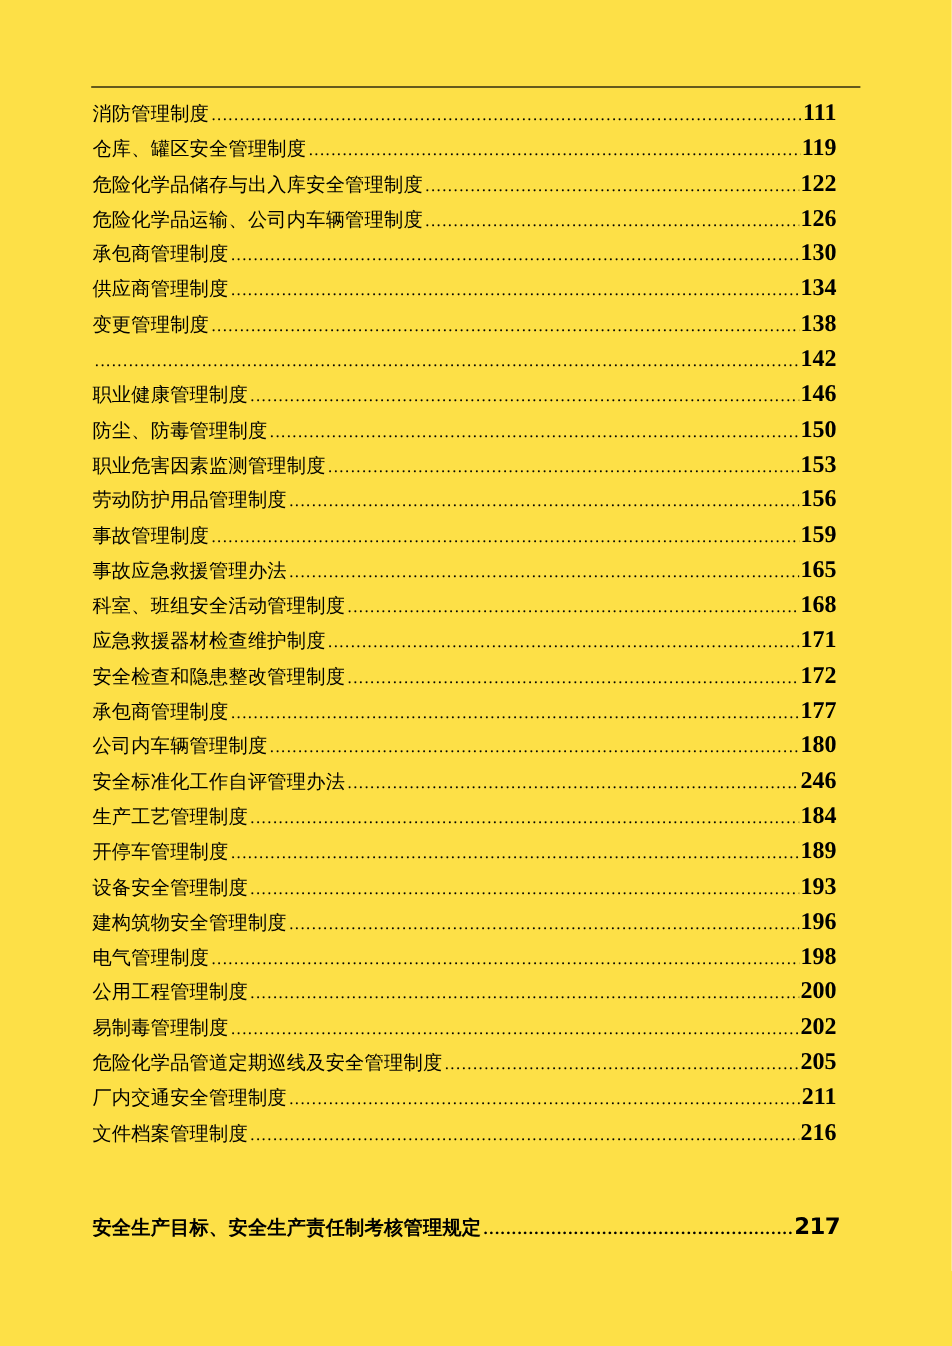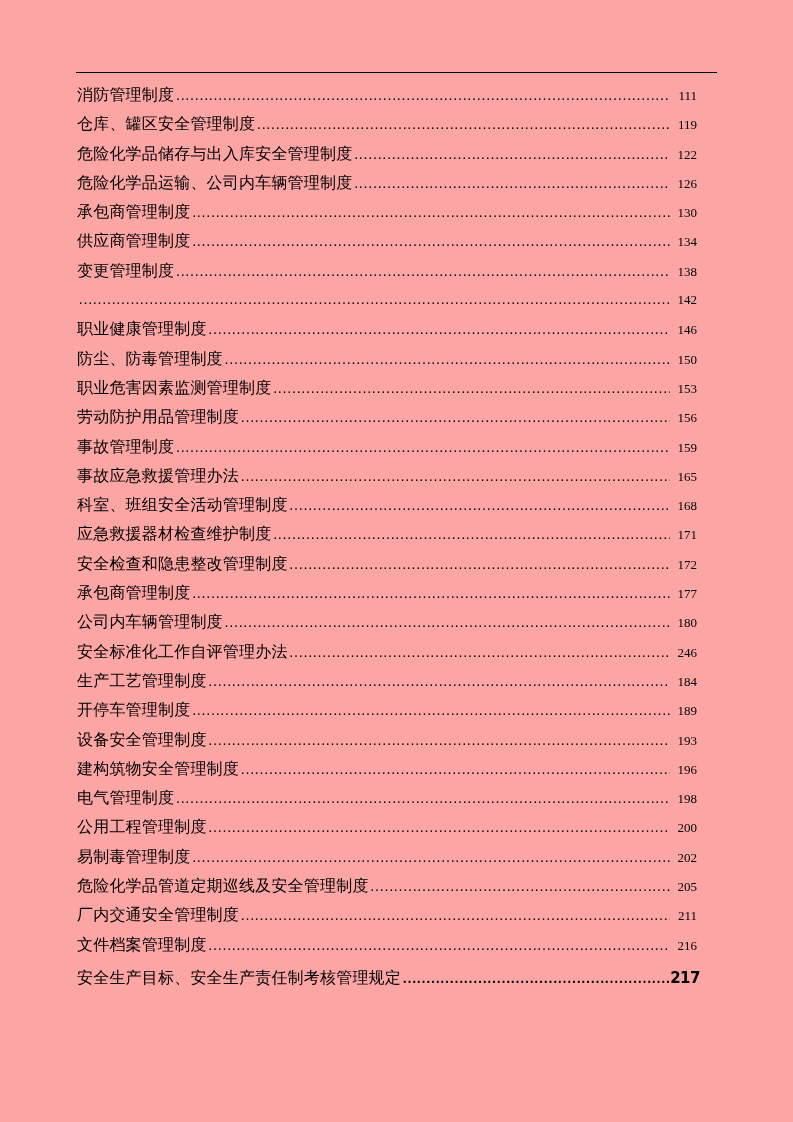--- a/index.html
+++ b/index.html
@@ -13,21 +13,21 @@
       position: relative;
       overflow: hidden;
       font-family: "DejaVu Sans", sans-serif;
       color: #000000;
     }
     .page {
       position: absolute;
       left: 0; top: 0;
       width: 793px;
       height: 1122px;
-      background: #fca5a5;
+      background: #fde047;
     }
     .header-rule {
       position: absolute;
       left: 76px;
       top: 72px;
       width: 641px;
       height: 0;
       border-top: 1px solid #000000;
     }
     .toc {
@@ -57,33 +57,35 @@
       font-size: 14px;
       letter-spacing: 1.2px;
       color: #000000;
     }
     .toc-leader::before {
       content: "........................................................................................................................................................................................................................";
     }
     .toc-page {
       flex: 0 0 auto;
       font-family: "Liberation Serif", serif;
-      font-size: 13px;
+      font-size: 20px;
       text-align: right;
       min-width: 26px;
+      font-weight: bold;
     }
     .toc-row.bold .toc-title {
-      font-weight: normal;
+      font-weight: bold;
+      margin-top: 45px;
     }
     .toc-row.bold .toc-leader {
       font-weight: bold;
     }
     .toc-row.bold .toc-page {
       font-family: "DejaVu Sans", sans-serif;
-      font-size: 15px;
+      font-size: 19px;
       font-weight: bold;
       letter-spacing: -0.5px;
     }
     .toc-row.bold {
       margin-top: 4px;
       width: 623px;
     }
   </style>
 </head>
 <body>

